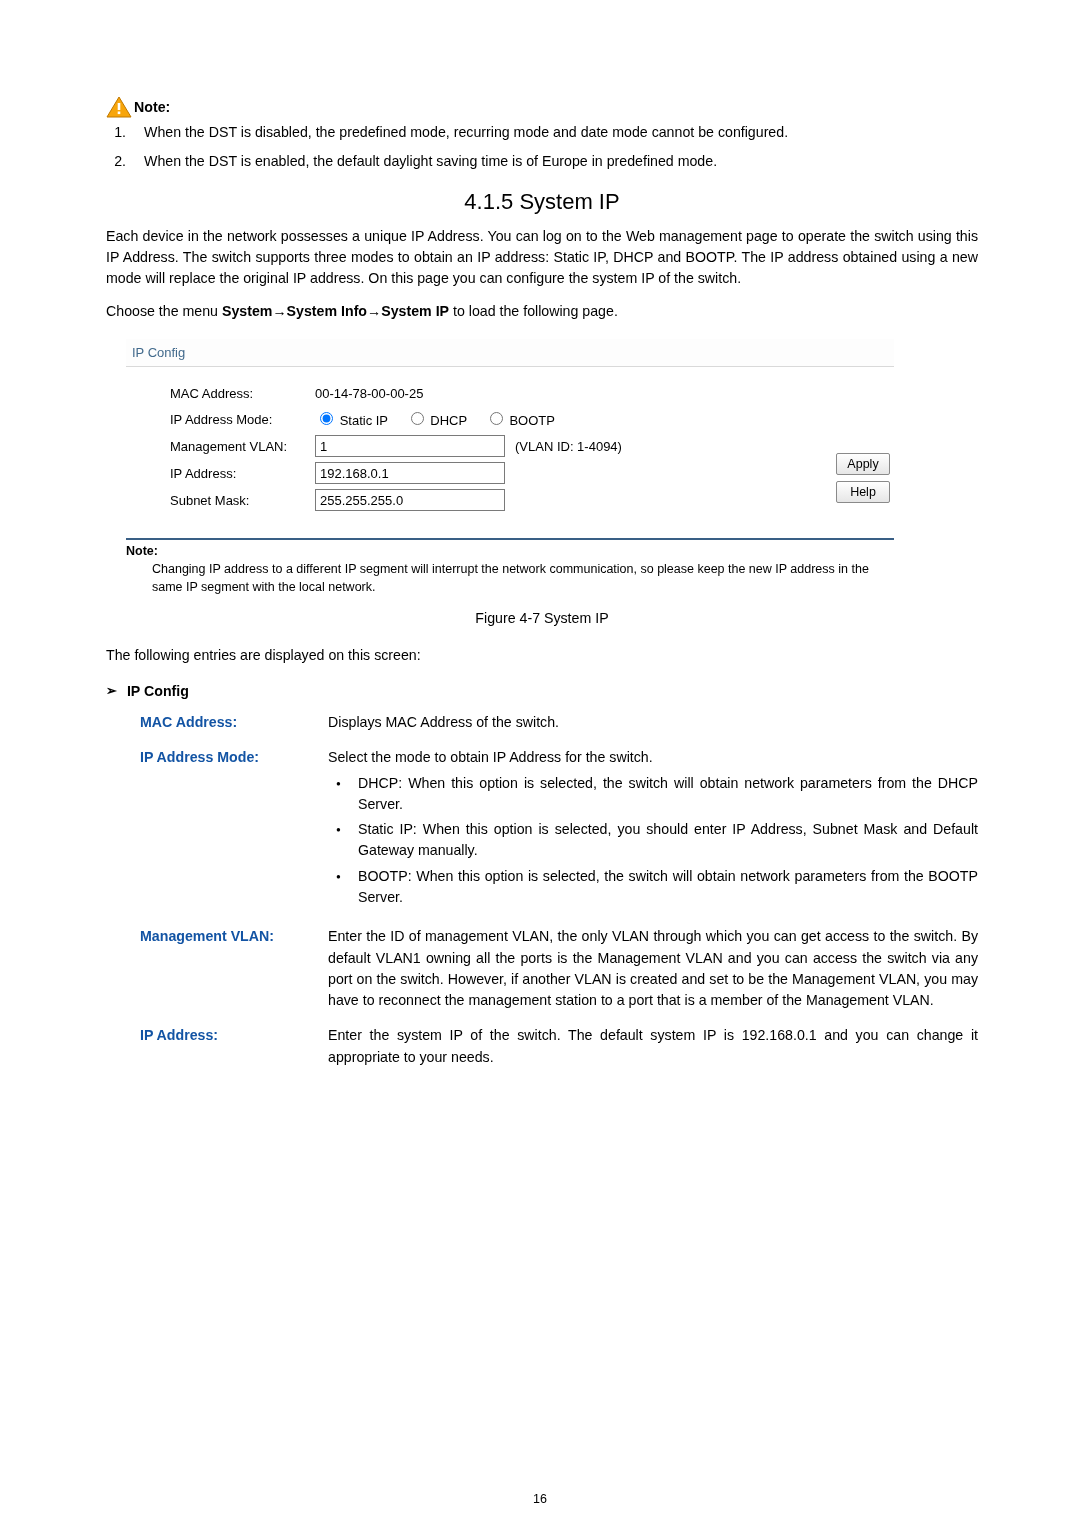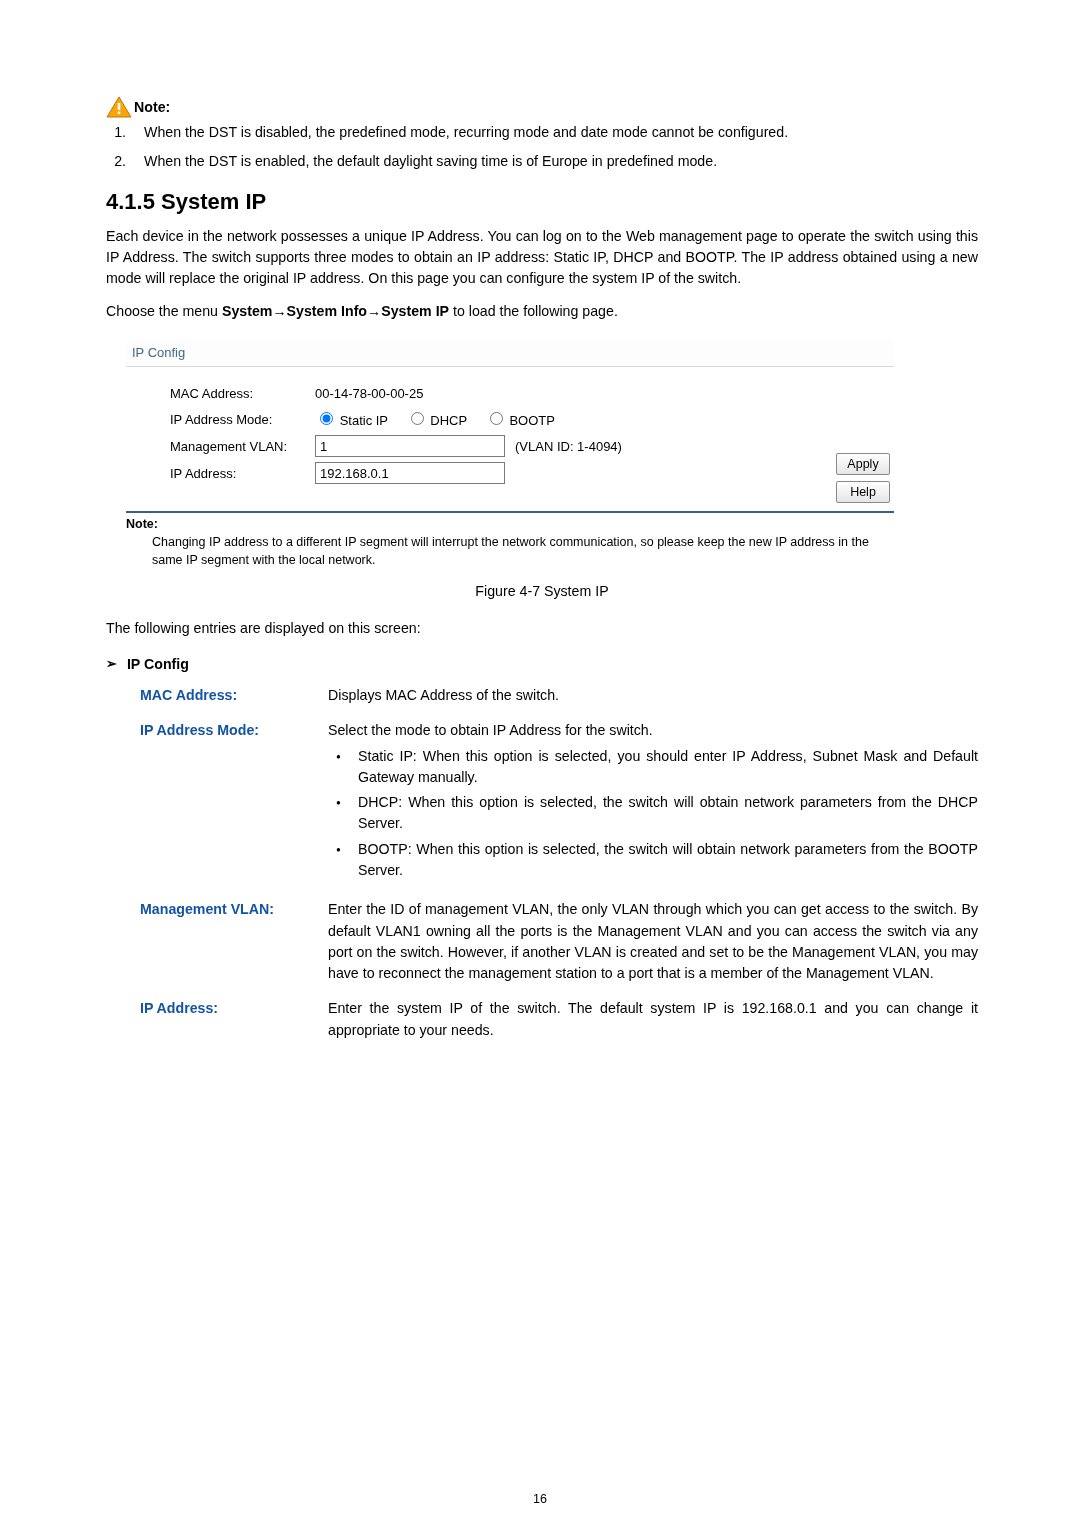--- a/index.html
+++ b/index.html
@@ -27,22 +27,23 @@
     width: 26px;
     height: 22px;
     vertical-align: bottom;
     margin-right: 2px;
   }
   .note-label { font-weight: bold; }
   ol.top-ol { margin: 4px 0 12px 0; padding-left: 24px; }
   ol.top-ol li { padding-left: 14px; margin-bottom: 8px; text-align: justify; }
   .section-heading {
     font-size: 22px;
-    font-weight: bold;
+    font-weight: normal;
     margin: 8px 0 8px 0;
+    text-align: center;
   }
   .body-p { text-align: justify; margin: 8px 0 12px 0; }
   .menu-line { margin: 8px 0 16px 0; }
   .menu-line .bold { font-weight: bold; }
 
   
   .config-shot {
     width: 768px;
     margin: 0 auto 0 20px;
     font-size: 13px;
@@ -171,20 +172,24 @@
         <div class="config-label">Management VLAN:</div>
         <input type="text" class="field narrow" value="1" style="">
         <span class="vlan-hint">(VLAN ID: 1-4094)</span>
       </div>
 
       <div class="config-row">
         <div class="config-label">IP Address:</div>
         <input type="text" class="field" value="192.168.0.1" style="">
       </div>
 
+      <div class="config-row">
+        <div class="config-label">Subnet Mask:</div>
+        <input type="text" class="field" value="255.255.255.0" style="">
+      </div>
 
 
       <div class="btn-stack">
         <button class="btn">Apply</button>
         <button class="btn">Help</button>
       </div>
     </div>
     <hr class="note-hr">
     <div class="note2-label">Note:</div>
     <div class="note2-text">Changing IP address to a different IP segment will interrupt the network communication, so please keep the new IP address in the same IP segment with the local network.</div>
@@ -203,22 +208,22 @@
     <div class="def-row">
       <div class="def-term">MAC Address:</div>
       <div class="def-body">Displays MAC Address of the switch.</div>
     </div>
 
     <div class="def-row">
       <div class="def-term">IP Address Mode:</div>
       <div class="def-body">
         <span>Select the mode to obtain IP Address for the switch.</span>
         <ul class="dot-list">
+          <li>DHCP: When this option is selected, the switch will obtain network parameters from the DHCP Server.</li>
           <li>Static IP: When this option is selected, you should enter IP Address, Subnet Mask and Default Gateway manually.</li>
-          <li>DHCP: When this option is selected, the switch will obtain network parameters from the DHCP Server.</li>
           <li>BOOTP: When this option is selected, the switch will obtain network parameters from the BOOTP Server.</li>
         </ul>
       </div>
     </div>
 
     <div class="def-row">
       <div class="def-term">Management VLAN:</div>
       <div class="def-body">Enter the ID of management VLAN, the only VLAN through which you can get access to the switch. By default VLAN1 owning all the ports is the Management VLAN and you can access the switch via any port on the switch. However, if another VLAN is created and set to be the Management VLAN, you may have to reconnect the management station to a port that is a member of the Management VLAN.</div>
     </div>
 

